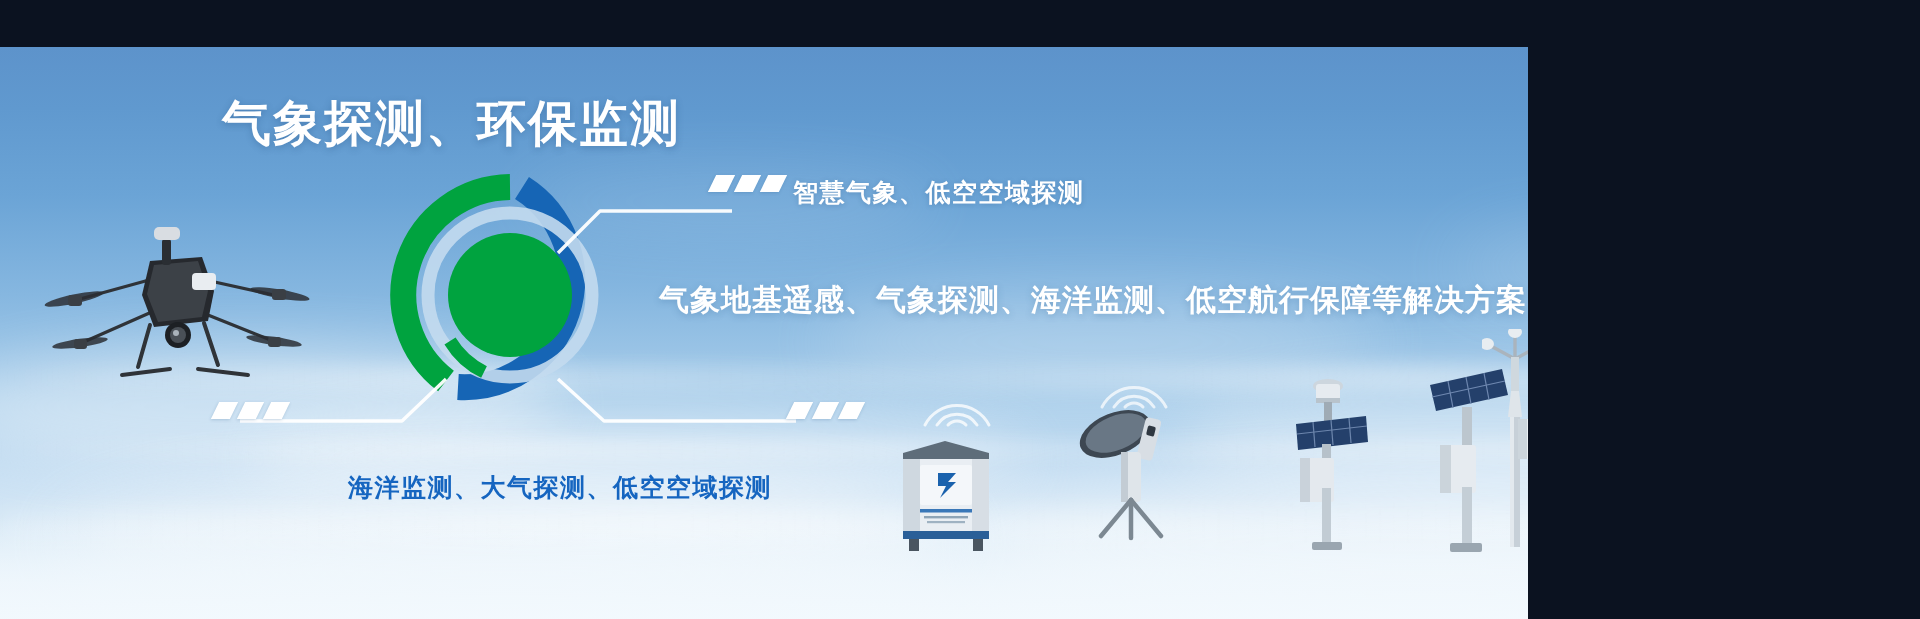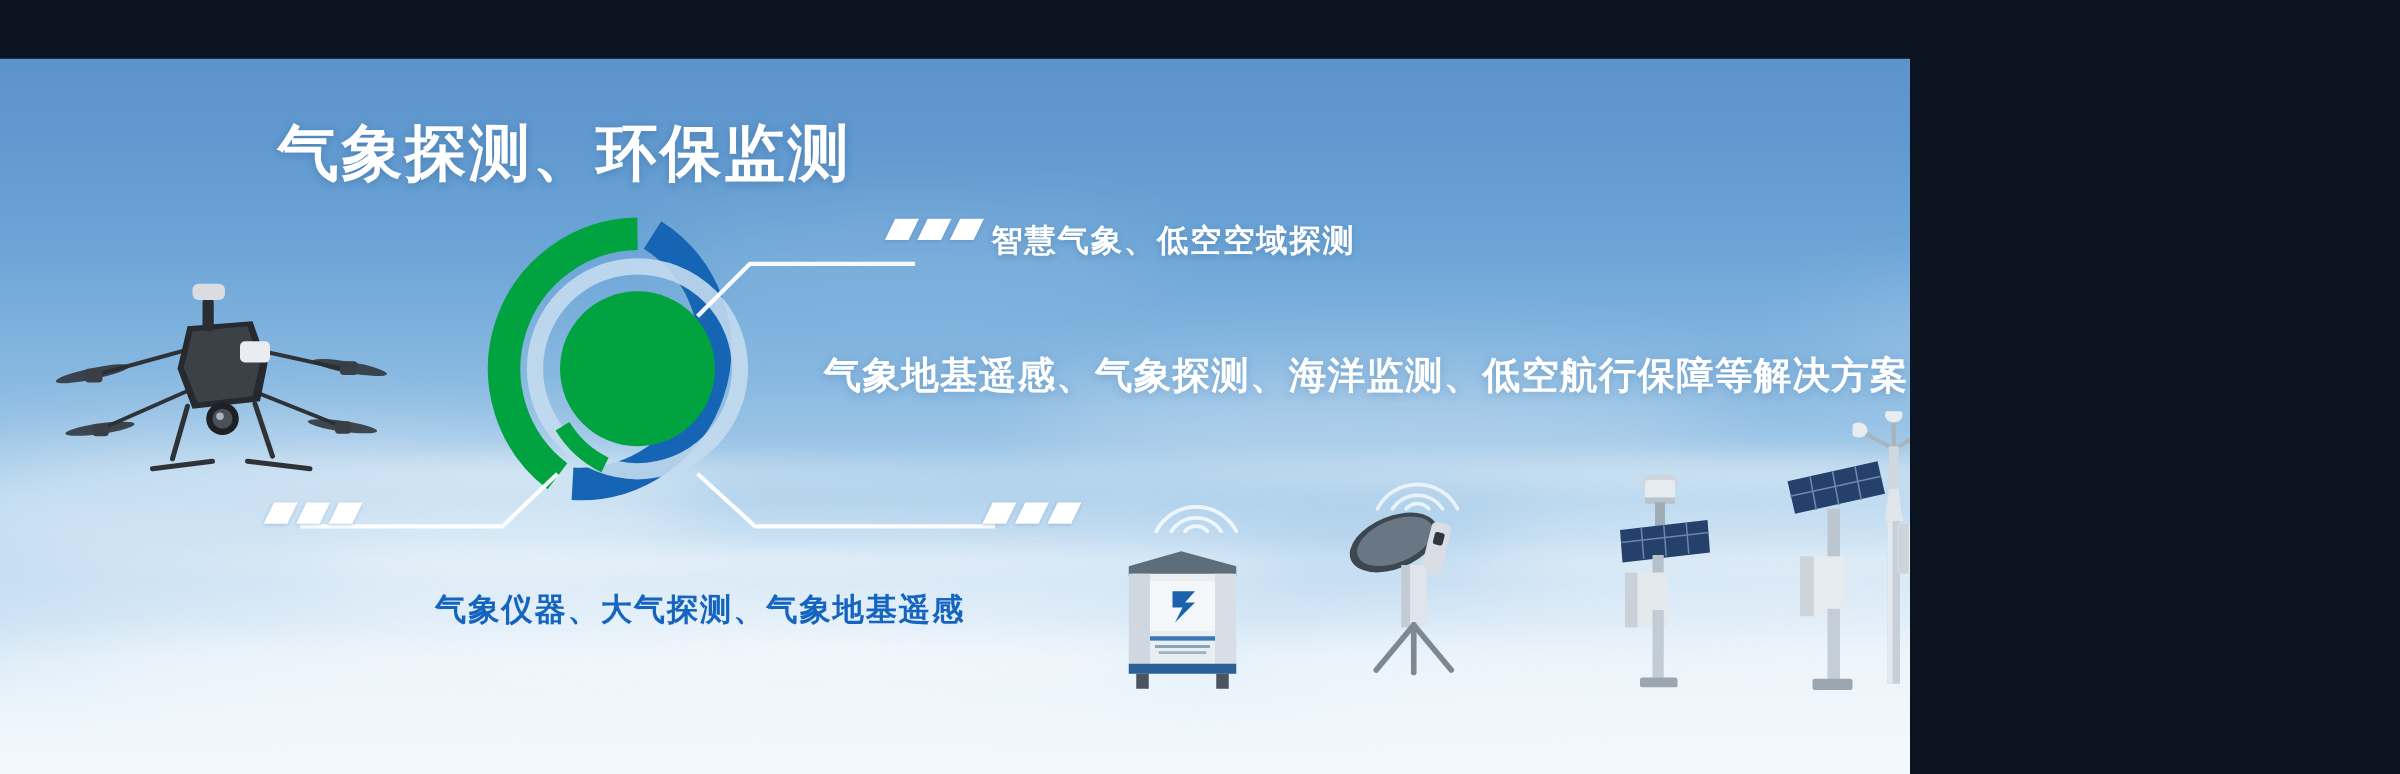--- a/index.html
+++ b/index.html
@@ -206,21 +206,21 @@
   </div>
   <div class="slashes" id="slash-left">
     <i></i>
       <i></i>
       <i></i>
   </div>
 
   <div id="title">气象探测、环保监测</div>
   <div id="callout-top-text">智慧气象、低空空域探测</div>
   <div id="headline">气象地基遥感、气象探测、海洋监测、低空航行保障等解决方案</div>
-  <div id="callout-bottom-text">气象仪器、大气探测、气象地基遥感</div>
+  <div id="callout-bottom-text">海洋监测、大气探测、低空空域探测</div>
 
   <svg class="obj" id="waves" viewBox="0 0 104 64">
     <g fill="none" stroke="#ffffff" stroke-width="3" opacity=".78" stroke-linecap="round">
       <path d="M20 60 A36 36 0 0 1 84 60"></path>
       <path d="M32 60 A24 24 0 0 1 72 60"></path>
       <path d="M43 60 A12 12 0 0 1 61 60"></path>
     </g>
   </svg>
   <svg class="obj" id="waves2" viewBox="0 0 104 64">
     <g fill="none" stroke="#ffffff" stroke-width="3" opacity=".72" stroke-linecap="round">

